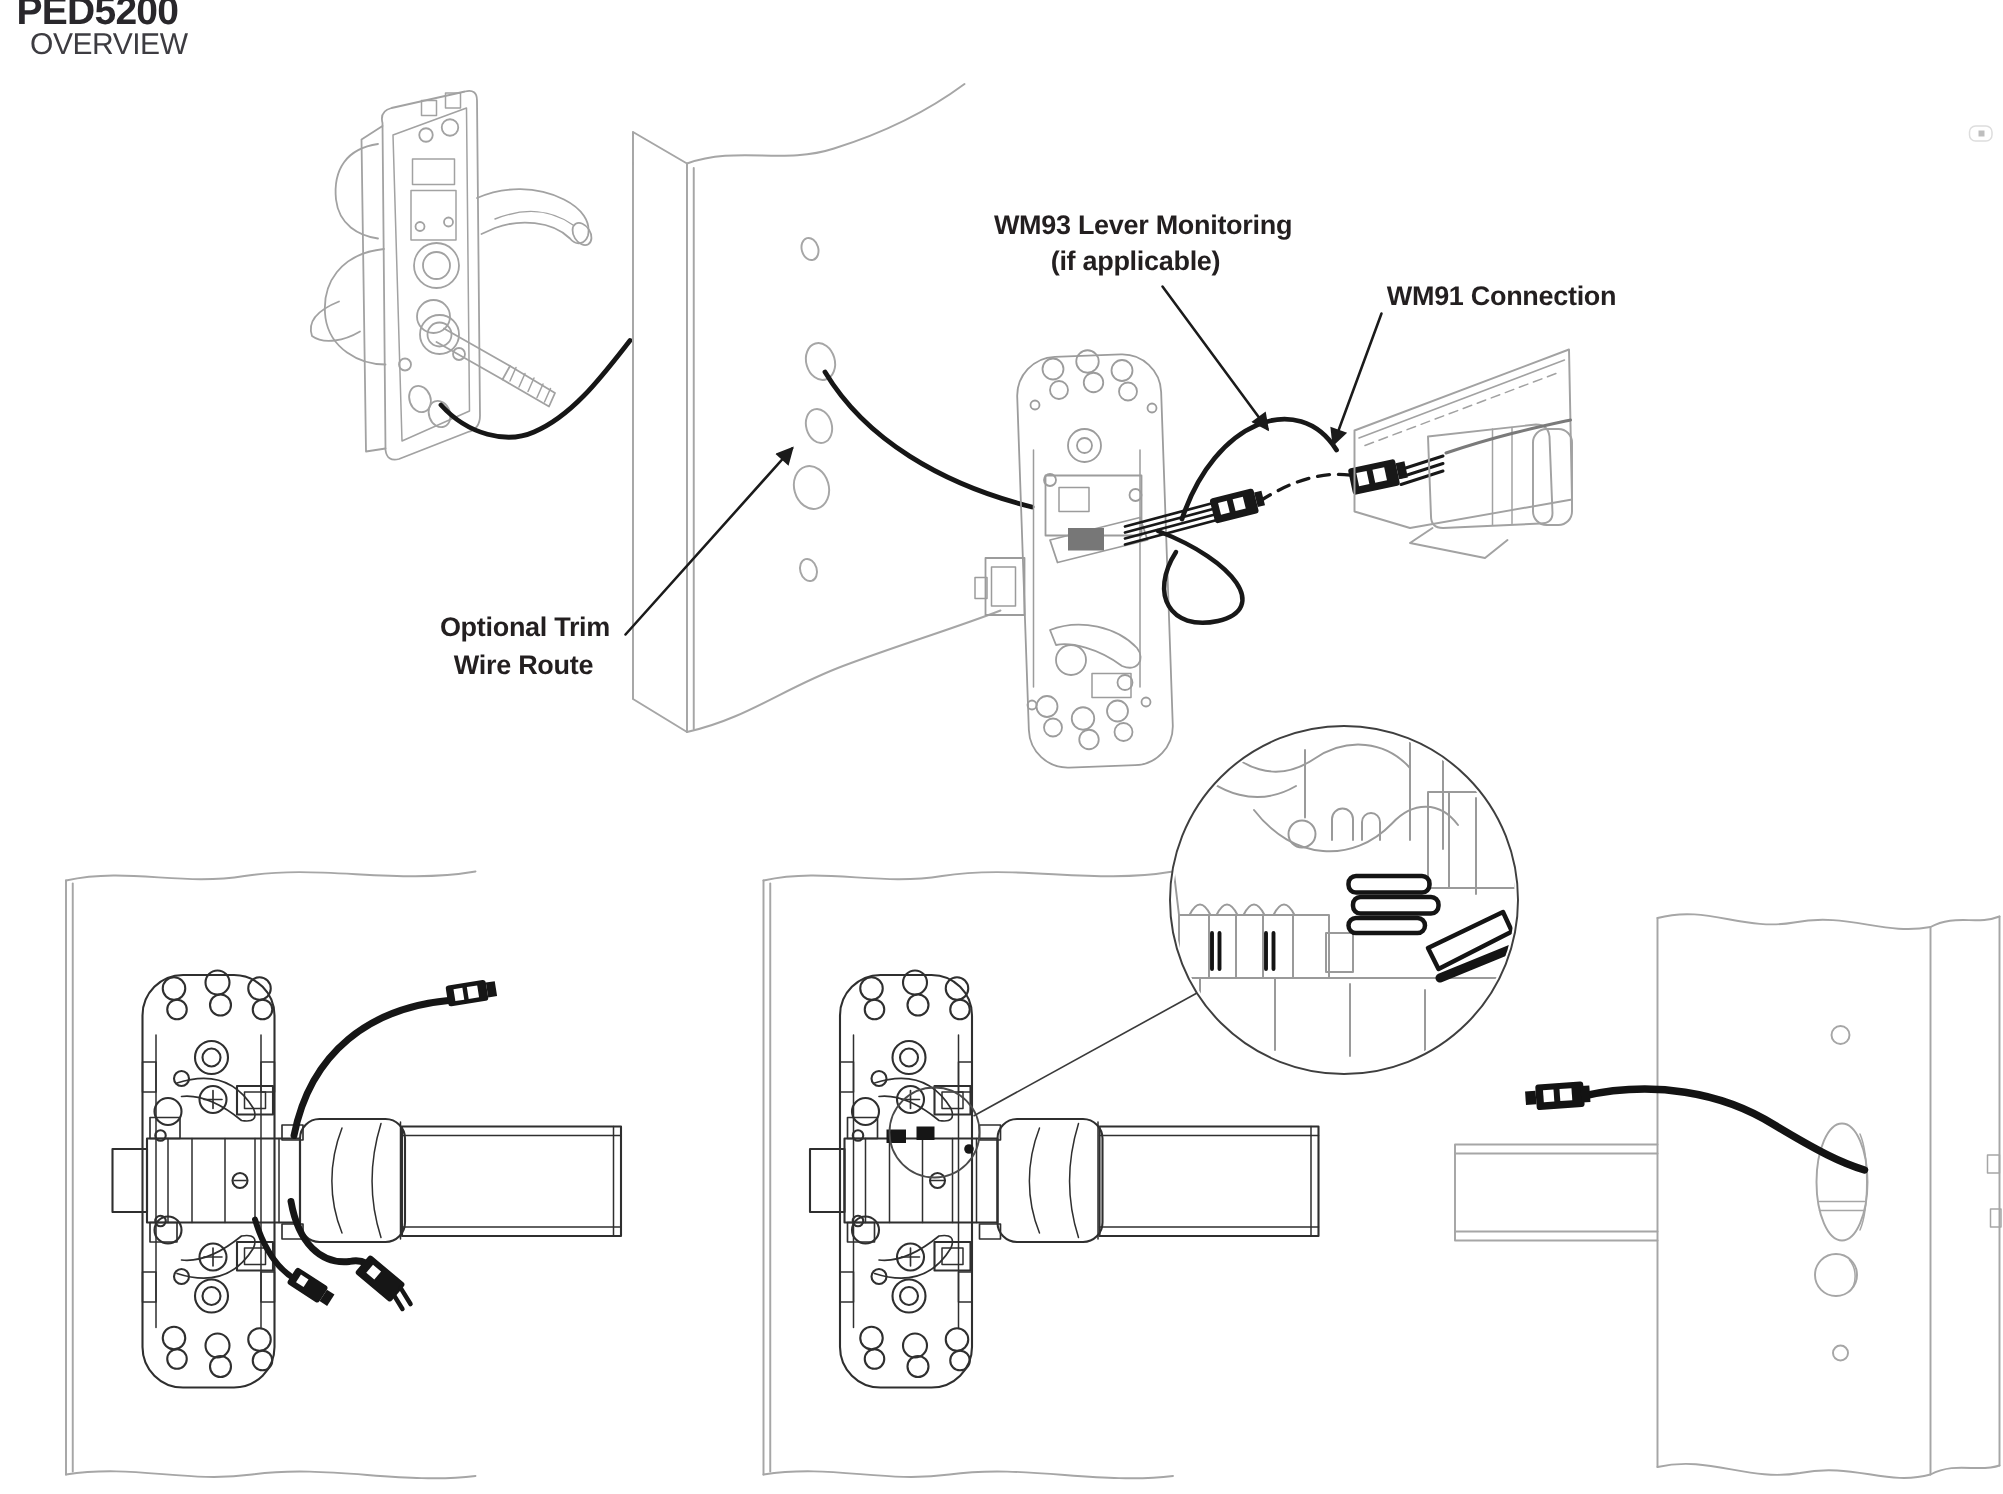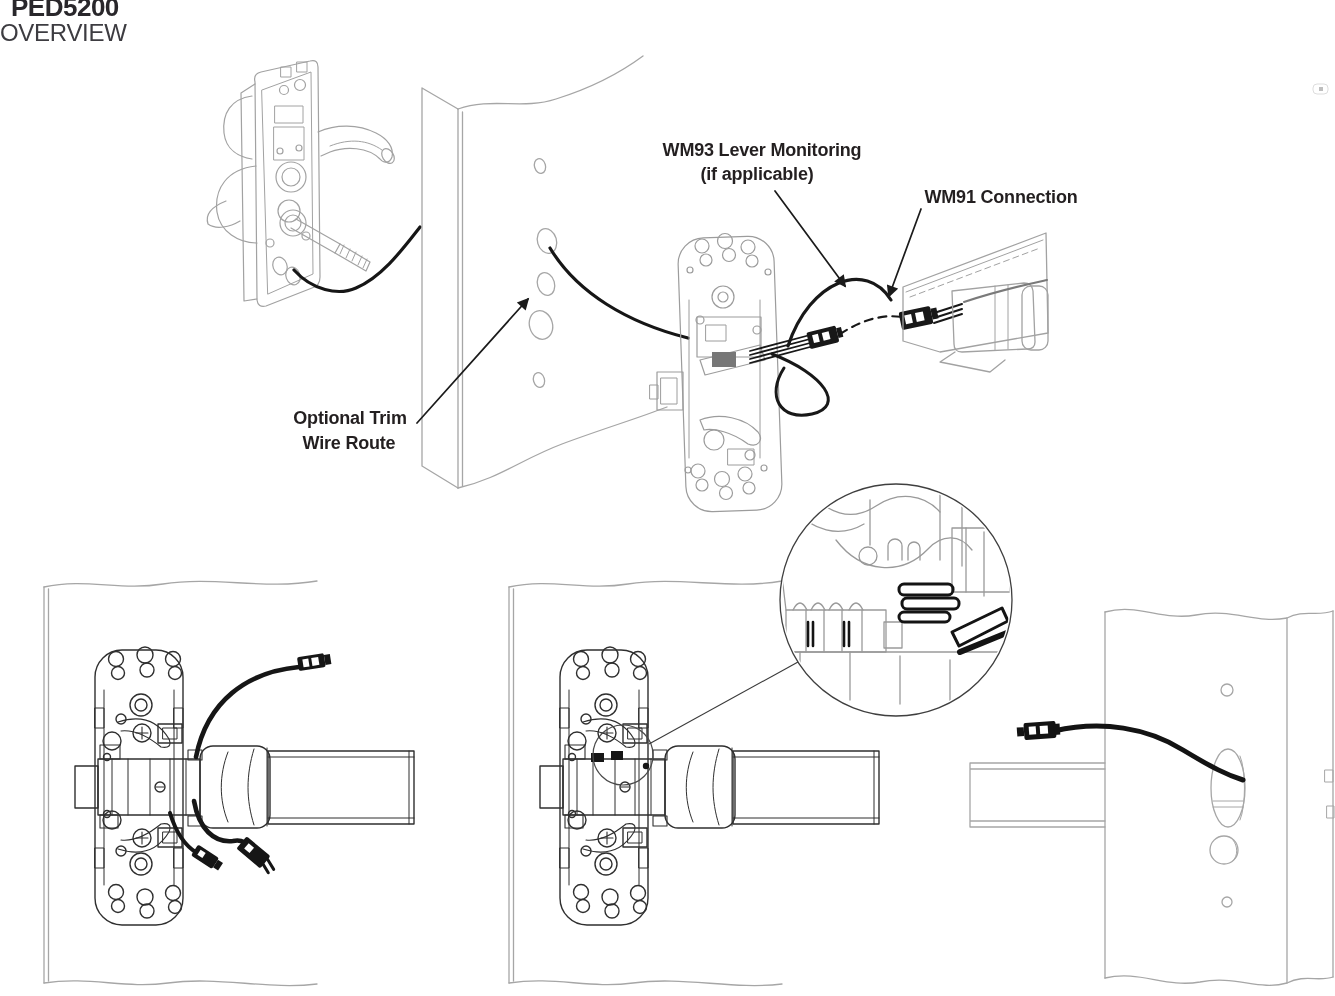--- a/index.html
+++ b/index.html
@@ -1,21 +1,21 @@
 <!DOCTYPE html>
 <html><head>
 <meta charset="utf-8">
 <style>
   html,body{margin:0;padding:0;background:#fff;}
   body{position:relative;width:1335px;height:996px;overflow:hidden;
        font-family:"Liberation Sans",sans-serif;color:#231f20;}
   .page-title{position:absolute;left:11px;top:-8px;font-size:26px;font-weight:bold;
               letter-spacing:-0.5px;color:#29272b;}
-  .page-subtitle{position:absolute;left:0;top:19px;font-size:24px;font-weight:400;
-              letter-spacing:-0.3px;color:#3d3c41;}
+  .page-subtitle{position:absolute;left:0;top:19px;font-size:20px;font-weight:400;
+              letter-spacing:-0.3px;color:#3d3c41;padding-left:20px;}
   svg.canvas{position:absolute;left:0;top:0;}
   text.lbl{font-family:"Liberation Sans",sans-serif;font-weight:bold;font-size:18px;
            fill:#231f20;letter-spacing:-0.2px;text-anchor:middle;}
 </style>
 </head>
 <body style="background: rgb(255, 255, 255);">
 
 <div class="page-title">PED5200</div>
 <div class="page-subtitle">OVERVIEW</div>
 

